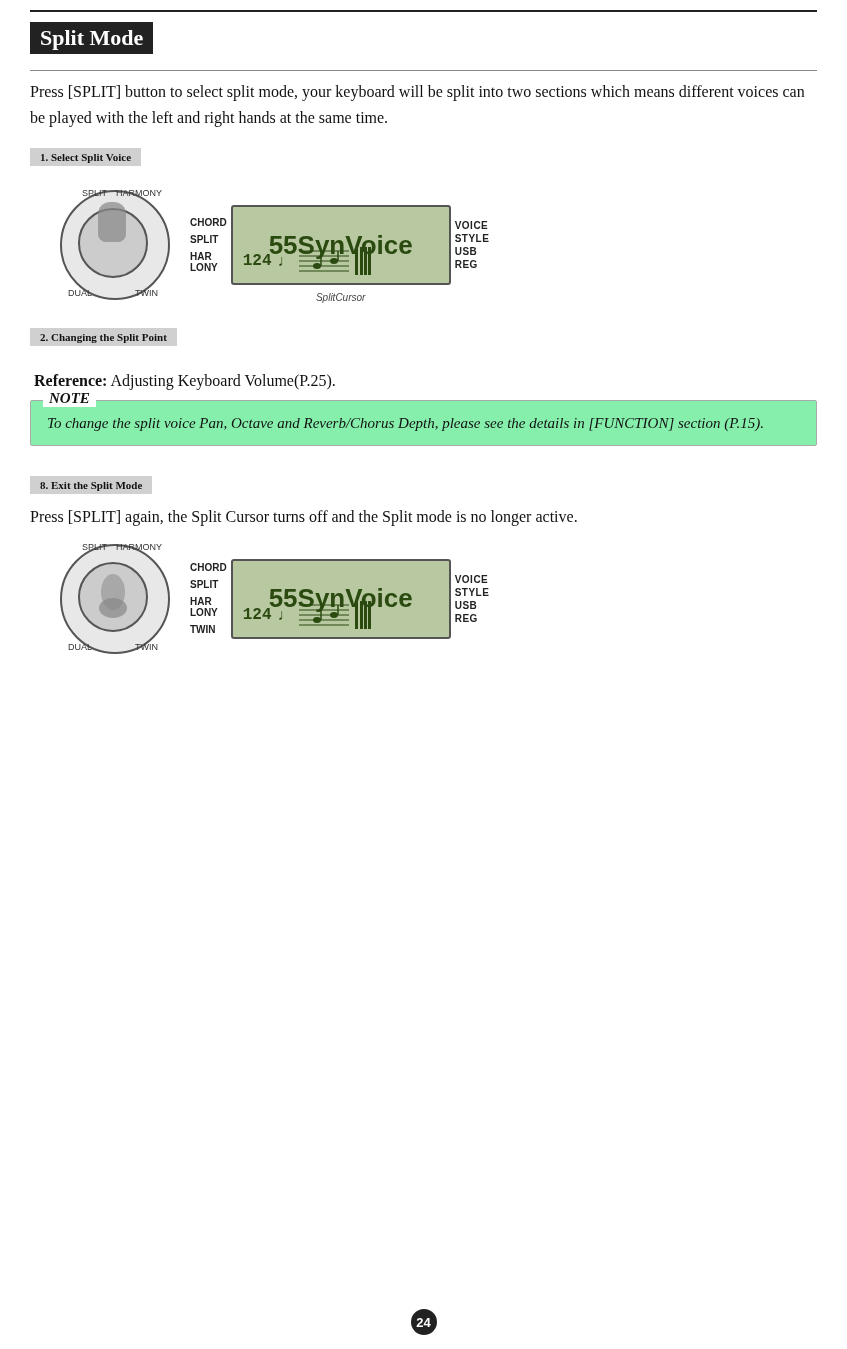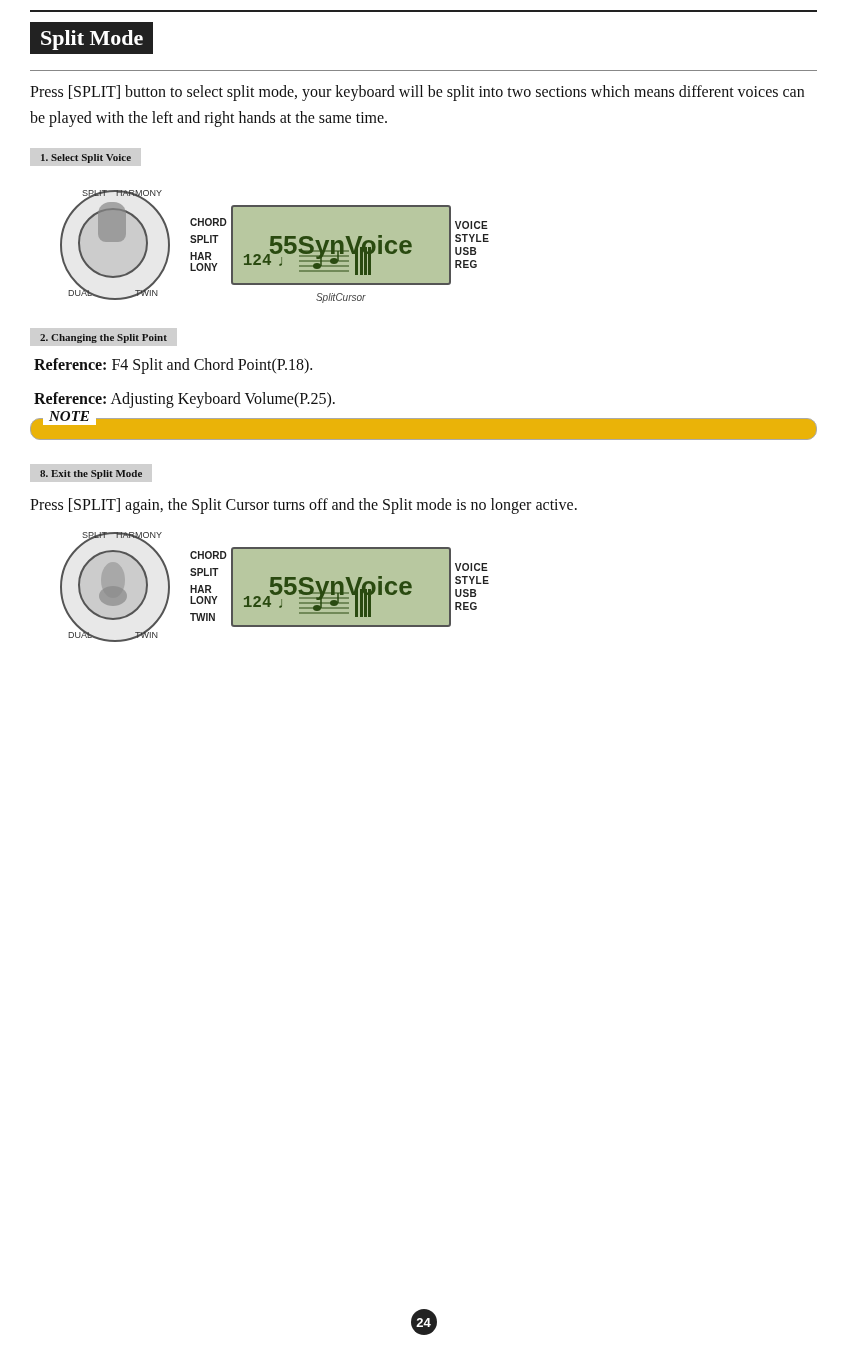--- a/index.html
+++ b/index.html
@@ -195,25 +195,25 @@
       transform: translateX(-50%);
       font-size: 10px;
       font-family: Arial, sans-serif;
       color: #444;
       font-style: italic;
     }
 
     
     .note-box {
       border: 1.5px solid #aaa;
-      border-radius: 10px;
+      border-radius: 2px;
       padding: 10px 16px;
-      margin: 10px 0 16px 0;
+      margin: 10px 0 22px 0;
       position: relative;
-      background: #eab308;
+      background: #86efac;
     }
 
     .note-title {
       position: absolute;
       top: -11px;
       left: 12px;
       background: #fff;
       padding: 0 6px;
       font-style: italic;
       font-weight: bold;
@@ -343,36 +343,33 @@
         <span>USB</span>
         <span>REG</span>
       </div>
     </div>
   </div>
 </div>
 
 
 <div class="section-block">
   <div class="section-header">2. Changing the Split Point</div>
-  <p class="reference-text">
-    <strong>Reference:</strong>
-    <span>F4 Split and Chord Point(P.18).</span>
-  </p>
 </div>
 
 
 <div class="section-block">
   <p class="reference-text">
     <strong>Reference:</strong>
     <span>Adjusting Keyboard Volume(P.25).</span>
   </p>
 
   
   <div class="note-box">
     <span class="note-title">NOTE</span>
+    <p class="note-text">To change the split voice Pan, Octave and Reverb/Chorus Depth, please see the details in [FUNCTION] section (P.15).</p>
   </div>
 </div>
 
 
 <div class="section-block">
   <div class="section-header">8. Exit the Split Mode</div>
   <p class="body-text">Press [SPLIT] again, the Split Cursor turns off and the Split mode is no longer active.</p>
 
   
   <div class="diagram-row">

